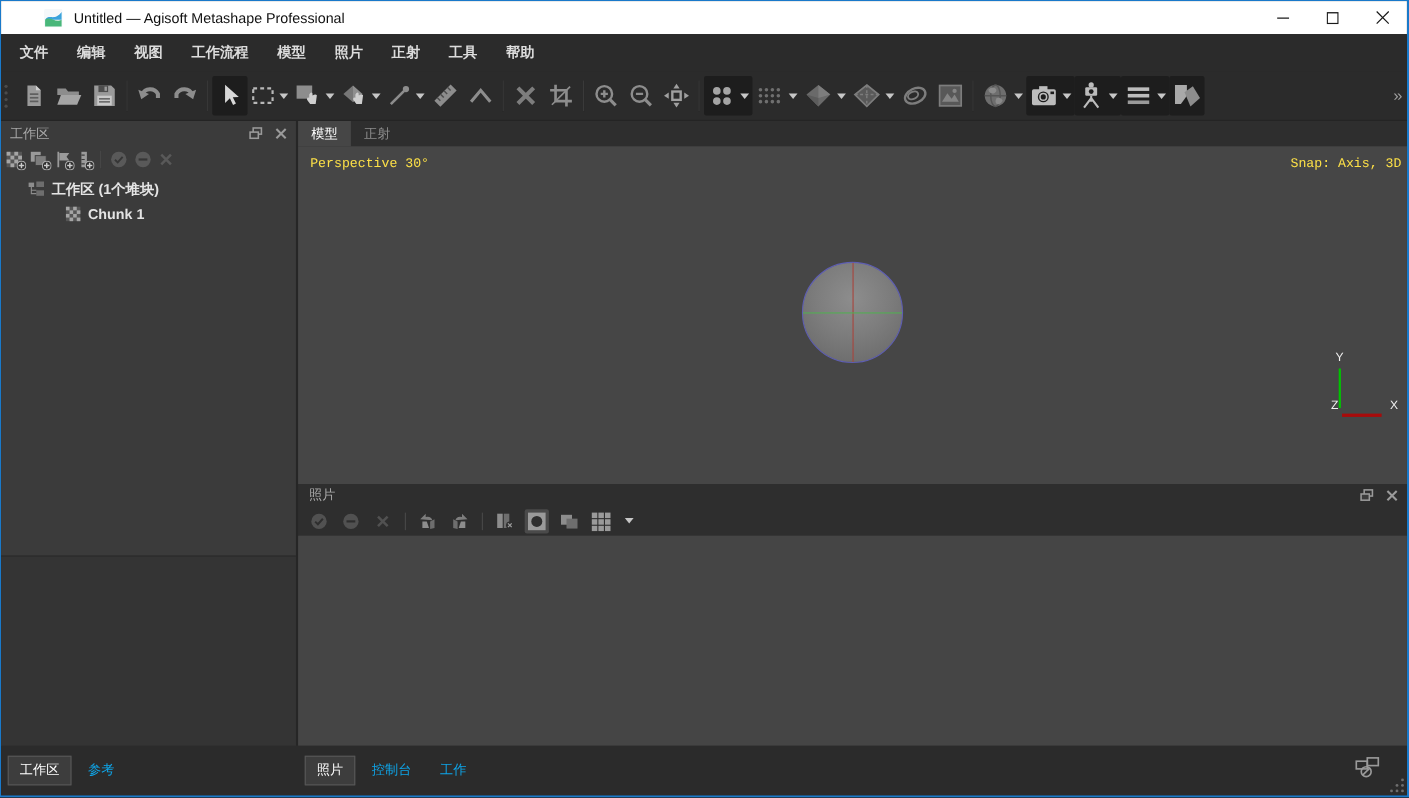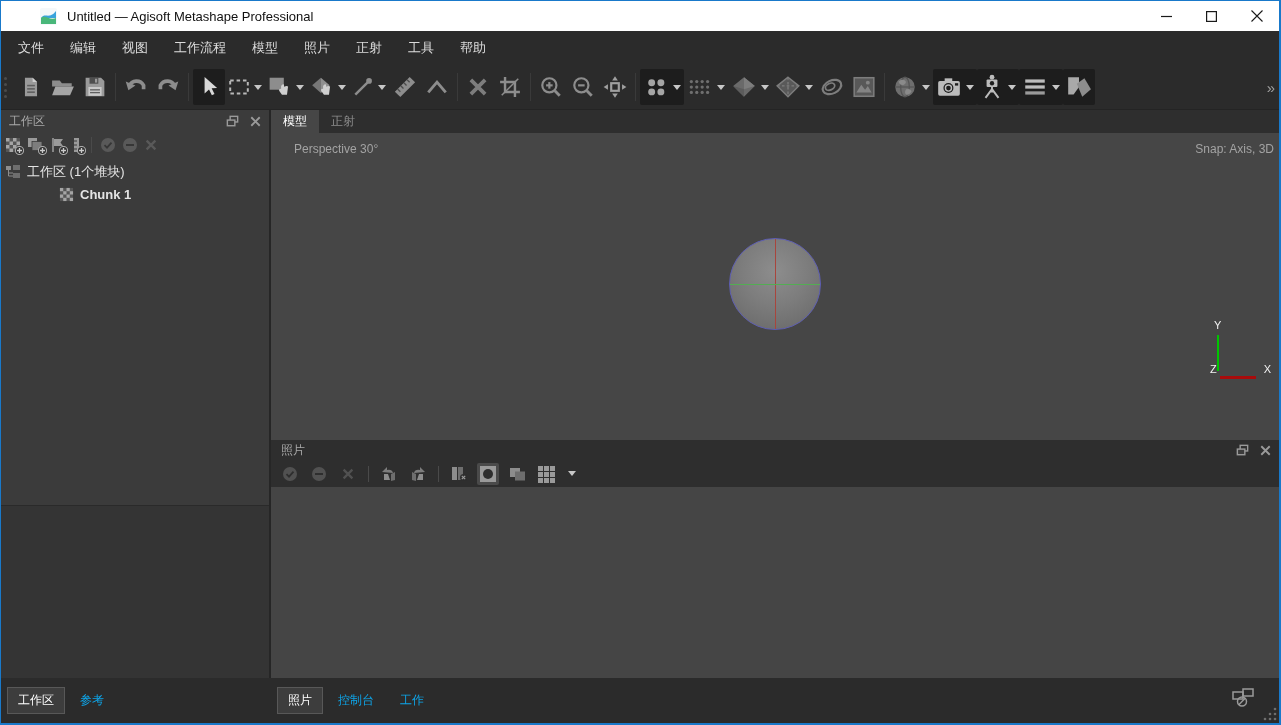--- a/index.html
+++ b/index.html
@@ -8,21 +8,21 @@
 
   
   .titlebar { height:30px; background:#ffffff; display:flex; align-items:center; flex:0 0 auto;padding-left:28px; }
   .app-icon { width:17px; height:17px; margin:0 10px 0 11px; }
   .title-text { font-size:13px; color:#101010; }
   .win-controls { margin-left:auto; display:flex; height:100%; }
   .win-btn { width:45px; height:100%; display:flex; align-items:center; justify-content:center; cursor:default; }
   .win-btn svg { display:block; }
 
   
-  .menubar { height:34px; background:#2b2b2b; display:flex; align-items:center; padding-left:4px; flex:0 0 auto; }
+  .menubar { height:34px; background:#2b2b2b; display:flex; align-items:center; padding-left:4px; flex:0 0 auto;font-weight:bold; }
   .menu-item { color:#dcdcdc; font-size:13px; padding:7px 13px; cursor:default; }
 
   
   .toolbar { height:45px; background:#2b2b2b; display:flex; align-items:center; padding:0 2px; flex:0 0 auto; border-bottom:1px solid #242424; }
   .tb-grip { width:8px; height:34px; display:flex; flex-direction:column; justify-content:center; gap:3px; margin:0 3px 0 1px; }
   .tb-grip i { width:3px; height:3px; border-radius:50%; background:#4b4b4b; }
   .tb-btn { height:36px; min-width:32px; padding:0 3px; display:flex; align-items:center; justify-content:center; border-radius:2px; position:relative; }
   .tb-btn.active { background:#1d1d1d; }
   .tb-btn svg { display:block; }
   .tb-sep { width:1px; height:28px; background:#1e1e1e; border-right:1px solid #3a3a3a; margin:0 4px; }
@@ -35,32 +35,32 @@
   
   .dock-left { width:270px; flex:0 0 auto; display:flex; flex-direction:column; background:#3b3b3b; border-right:2px solid #262626; }
   .panel-head { height:23px; display:flex; align-items:center; padding:0 6px 0 8px; flex:0 0 auto; }
   .panel-title { color:#a9a9a9; font-size:12px; }
   .panel-head-btns { margin-left:auto; display:flex; gap:8px; align-items:center; }
   .ws-toolbar { height:24px; display:flex; align-items:center; gap:6px; padding:0 4px; flex:0 0 auto; }
   .ws-sep { width:1px; height:16px; background:#2c2c2c; border-right:1px solid #4a4a4a; margin:0 2px; }
   .dim { opacity:.38; }
   .tree { flex:1 1 auto; padding-top:4px; }
   .tree-row { display:flex; align-items:center; height:22px; color:#e4e4e4; font-size:13px; gap:6px; }
-  .tree-row.lvl0 { padding-left:4px; }
+  .tree-row.lvl0 { padding-left:24px;font-weight:bold; }
   .tree-row.lvl1 { padding-left:26px;margin-left:32px; }
   .tree-row .lbl.bold { font-weight:bold; }
   .dock-left-lower { height:173px; flex:0 0 auto; background:#343434; border-top:1px solid #2a2a2a; }
 
   
   .vcol { flex:1 1 auto; display:flex; flex-direction:column; min-width:0; }
   .view-tabs { height:23px; background:#2e2e2e; display:flex; align-items:flex-end; flex:0 0 auto; }
   .view-tab { height:23px; display:flex; align-items:center; padding:0 12px; font-size:12px; color:#8d8d8d; }
   .view-tab.active { background:#464646; color:#ffffff; }
   .view3d { flex:1 1 auto; background:#464646; position:relative; min-height:0; }
-  .overlay { position:absolute; font-family:Liberation Sans, sans-serif; font-size:12px; color:#a3a3a3; top:9px;margin-left:12px; }
+  .overlay { position:absolute; font-family:Liberation Mono, monospace; font-size:12px; color:#fde047; top:9px; }
   .overlay.left { left:11px; }
   .overlay.right { right:5px; }
   .sphere { position:absolute; left:458px; top:105px; width:92px; height:92px; border-radius:50%;
             background:radial-gradient(circle at 50% 36%, #8d8d8d 0%, #7d7d7d 45%, #6f6f6f 78%, #6a6a6a 100%);
             border:1px solid #5e5eb2; }
   .sphere .vline { position:absolute; left:50%; top:0; width:1px; height:100%; background:#a8453d; }
   .sphere .hline { position:absolute; top:50%; left:0; height:1px; width:100%; background:#53ad53; }
   .gizmo { position:absolute; right:6px; top:186px; width:66px; height:62px; font-family:"DejaVu Sans Mono","Liberation Mono",monospace; font-size:11px; color:#f2f2f2; }
   .gizmo .ylab { position:absolute; left:7px; top:0; }
   .gizmo .zlab { position:absolute; left:3px; top:44px; }

